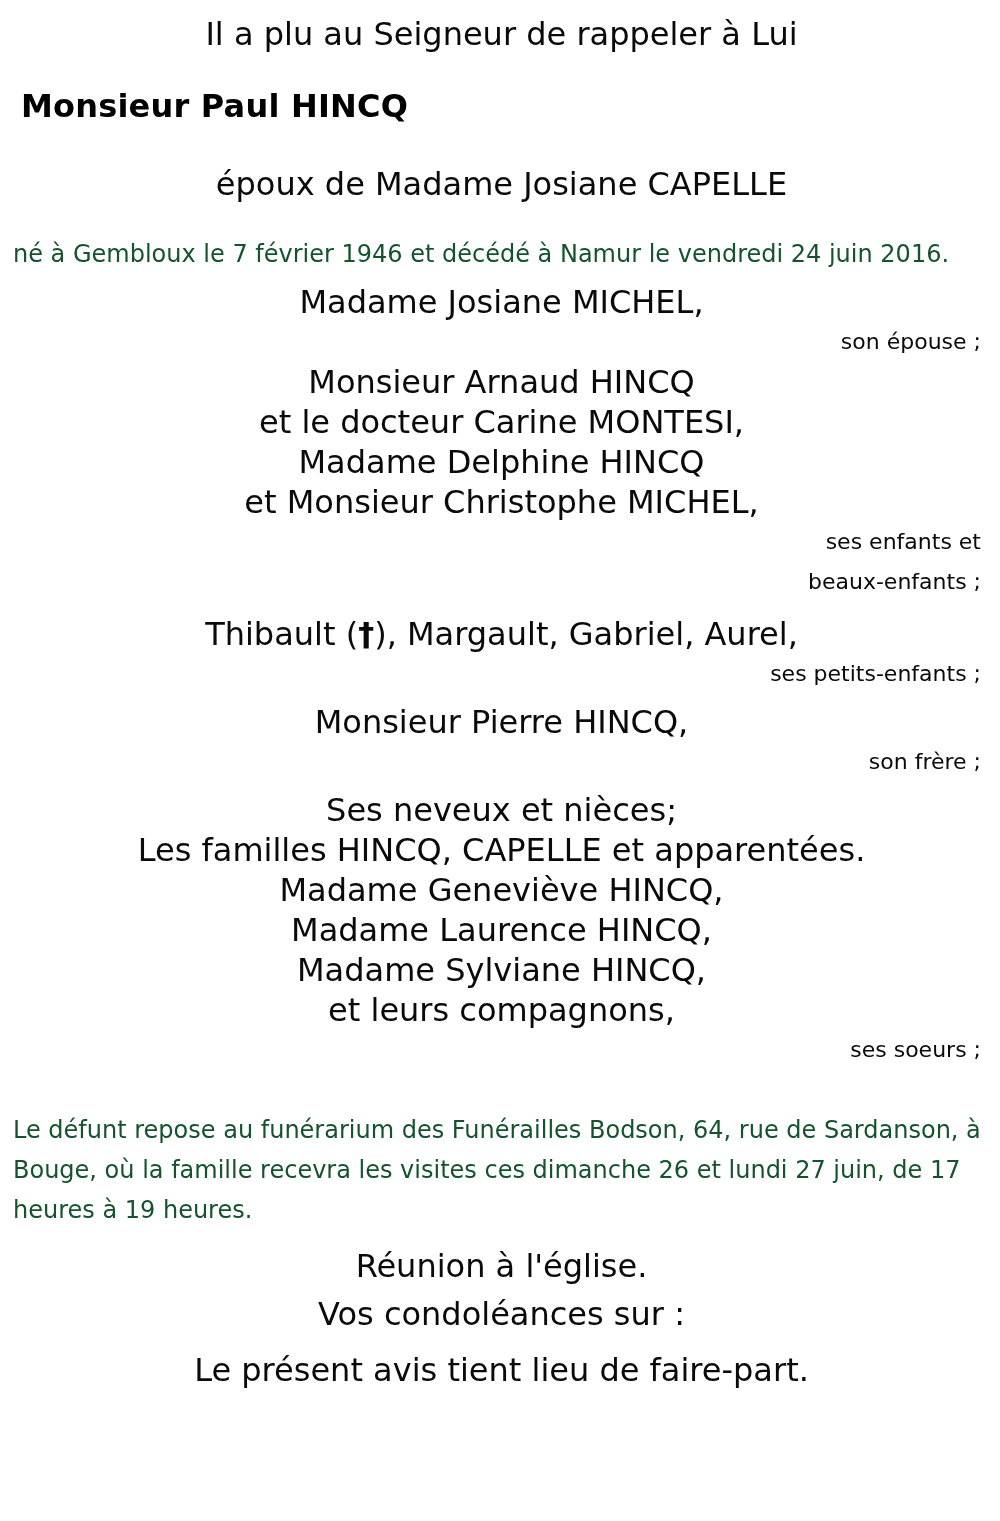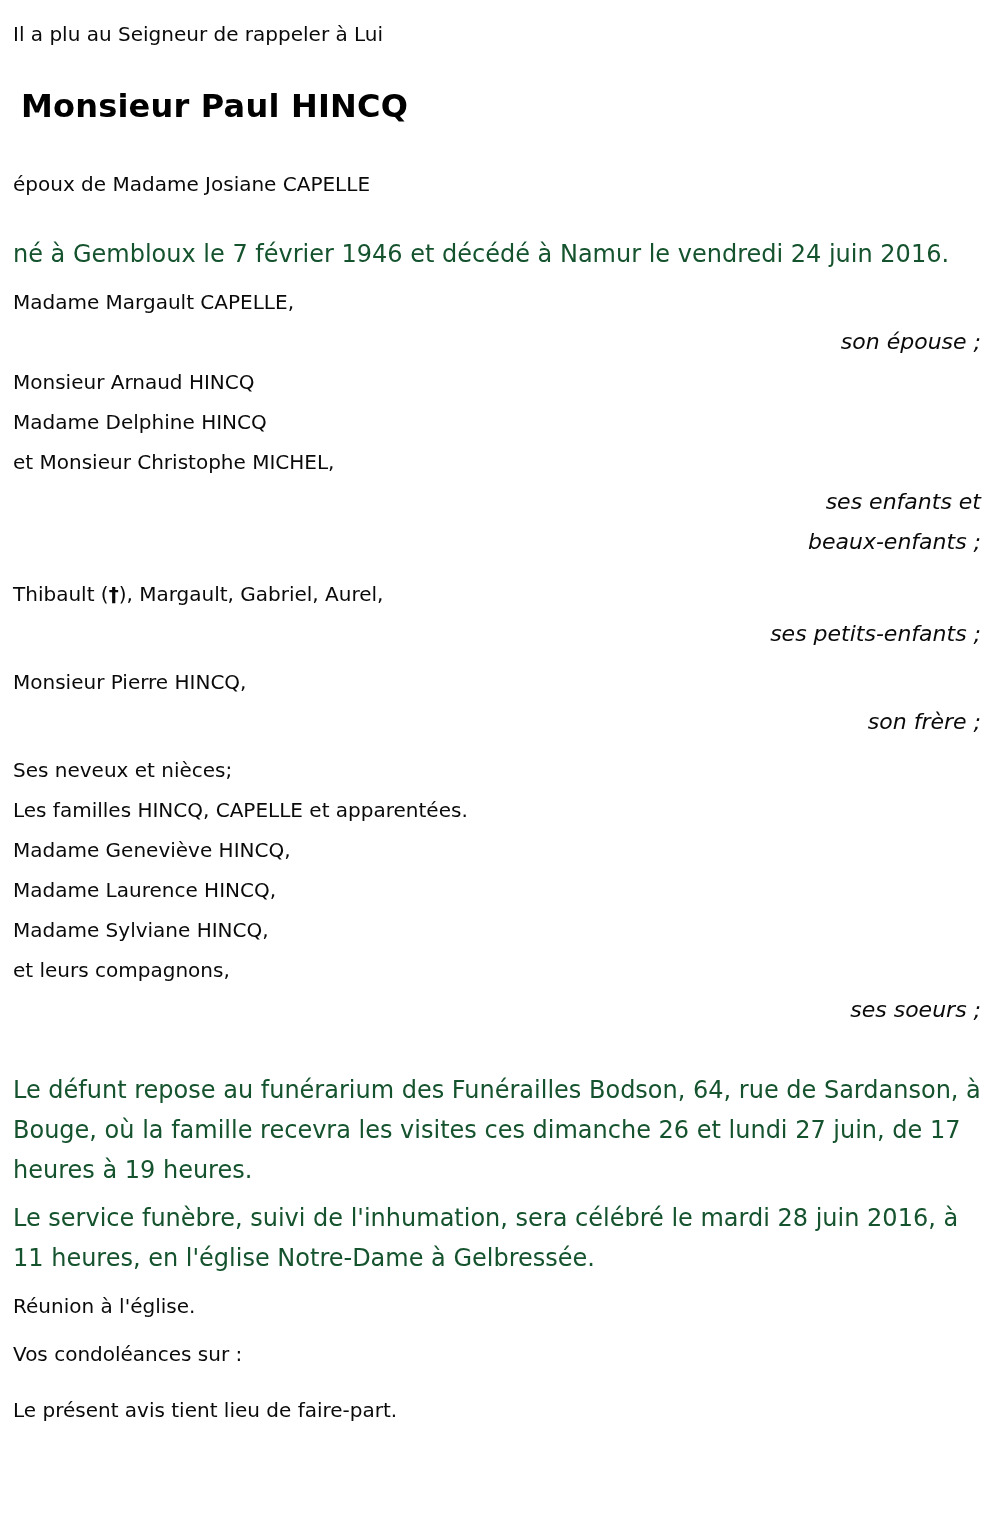--- a/index.html
+++ b/index.html
@@ -13,41 +13,41 @@
     font-family: "DejaVu Sans", sans-serif;
     color: #000000;
     overflow: hidden;
   }
   .notice {
     box-sizing: border-box;
     width: 1000px;
     padding: 14px 10px 0 13px;
   }
   .line {
-    font-size: 20px;
+    font-size: 32px;
     line-height: 40px;
     white-space: pre-wrap;
     color: #0a0a0a;
+    text-align: center;
   }
   .para {
     font-size: 24px;
     line-height: 40px;
     color: #14532d;
   }
   .name-heading {
     font-size: 32px;
     line-height: 40px;
     font-weight: bold;
     letter-spacing: 0.2px;
     color: #000000;
   }
   .relation {
     font-size: 22px;
     line-height: 40px;
-    font-style: italic;
     text-align: right;
     padding-right: 9px;
     color: #0a0a0a;
   }
   .gap-8  { height: 8px; }
   .gap-12 { height: 12px; }
   .gap-24 { height: 24px; }
   .gap-30 { height: 30px; }
   .gap-40 { height: 40px; }
   .block { }
@@ -69,26 +69,27 @@
   <div class="line">époux de Madame Josiane CAPELLE</div>
 
   <div class="gap-30"></div>
 
   <div class="para">né à Gembloux le 7 février 1946 et décédé à Namur le vendredi 24 juin 2016.</div>
 
   <div class="gap-8"></div>
 
 
   <div class="block">
-    <div class="line">Madame Margault CAPELLE,</div>
+    <div class="line">Madame Josiane MICHEL,</div>
     <div class="relation">son épouse ;</div>
   </div>
 
   <div class="block">
     <div class="line">Monsieur Arnaud HINCQ</div>
+    <div class="line">et le docteur Carine MONTESI,</div>
     <div class="line">Madame Delphine HINCQ</div>
     <div class="line">et Monsieur Christophe MICHEL,</div>
     <div class="relation">ses enfants et</div>
     <div class="relation">beaux-enfants ;</div>
   </div>
 
   <div class="gap-12"></div>
 
   <div class="block">
     <div class="line">Thibault (<span class="dagger">†</span>), Margault, Gabriel, Aurel,</div>
@@ -116,21 +117,20 @@
     <div class="line">et leurs compagnons,</div>
     <div class="relation">ses soeurs ;</div>
   </div>
 
   <div class="gap-40"></div>
 
   <div class="para">Le défunt repose au funérarium des Funérailles Bodson, 64, rue de Sardanson, à Bouge, où la famille recevra les visites ces dimanche 26 et lundi 27 juin, de 17 heures à 19 heures.</div>
 
   <div class="gap-8"></div>
 
-  <div class="para">Le service funèbre, suivi de l'inhumation, sera célébré le mardi 28 juin 2016, à 11 heures, en l'église Notre-Dame à Gelbressée.</div>
 
   <div class="gap-8"></div>
 
   <div class="line">Réunion à l'église.</div>
 
   <div class="gap-8"></div>
 
   <div class="line">Vos condoléances sur :</div>
 
   <div class="gap-8"></div>

